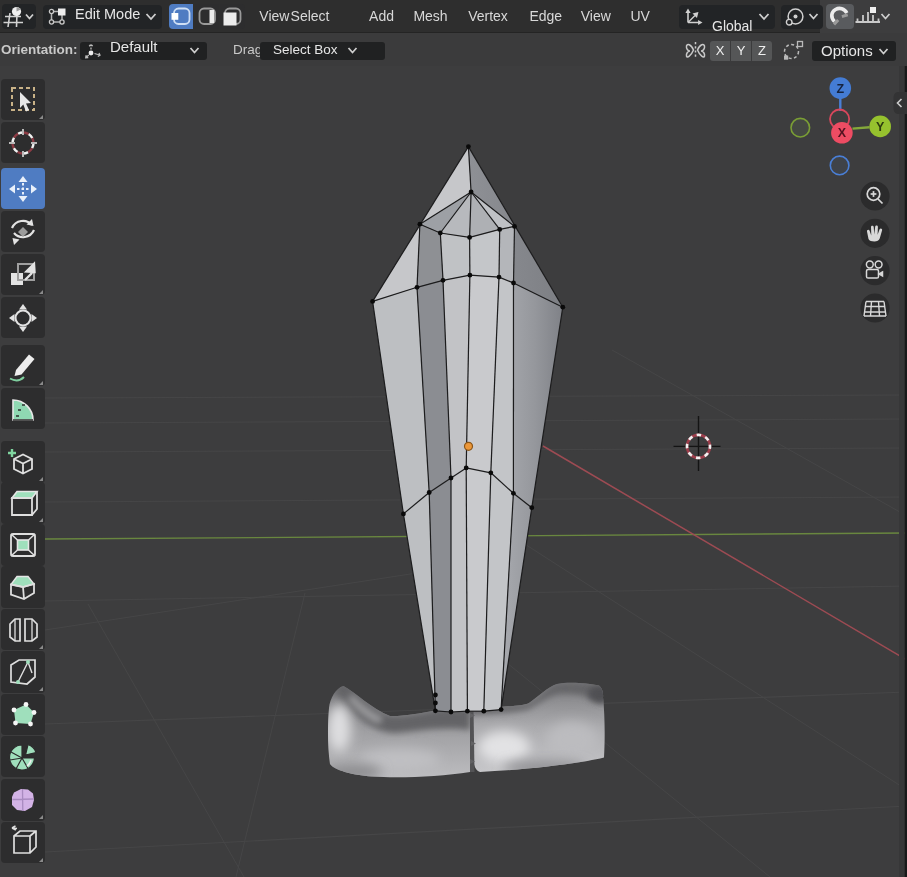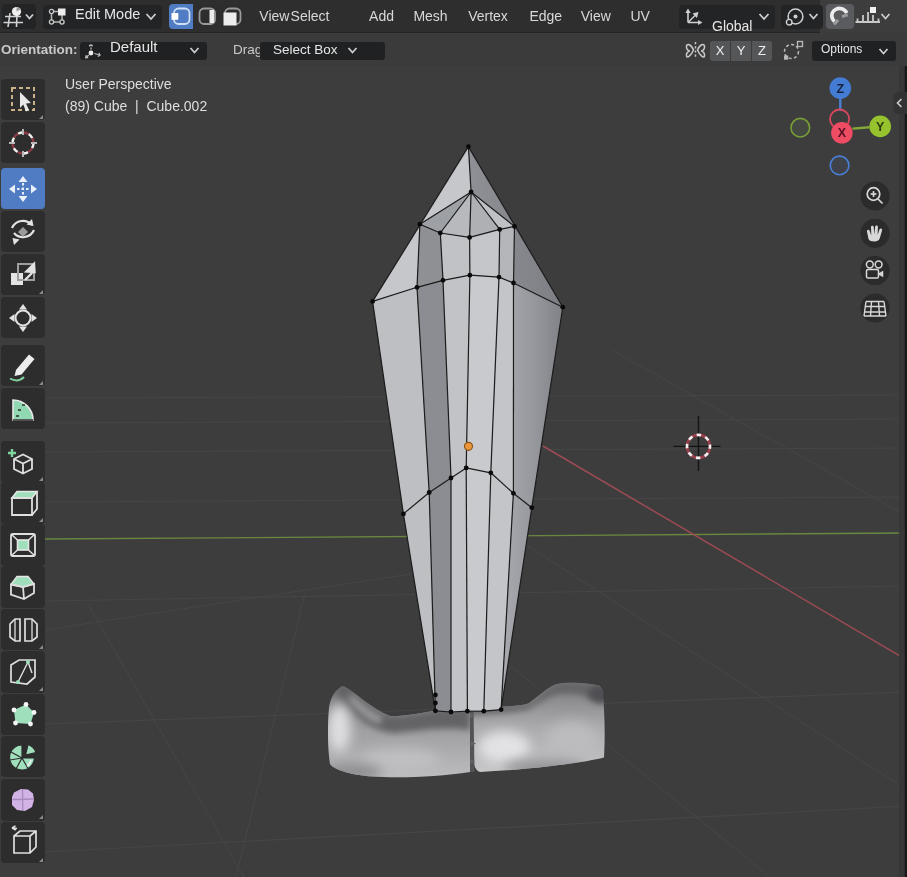--- a/index.html
+++ b/index.html
@@ -210,21 +210,20 @@
         <path d="M882.5,272 l-3.5,2 l3.5,2 Z" fill="#d8d8d8"></path>
       </g>
       <g stroke="#d8d8d8" stroke-width="1.4" fill="none">
         <path d="M866,301.5 L884,301.5 M865,306.5 L885,306.5 M864,312 L886,312 M864,316 L886,316 M866,301.5 L864,316 M871.5,301.5 L870.5,316 M878.5,301.5 L879.5,316 M884,301.5 L886,316"></path>
       </g>
       <rect x="899" y="66" width="5.7" height="811" fill="#373738"></rect>
       <rect x="904.7" y="66" width="2.3" height="811" fill="#19191a"></rect>
       <path d="M907,92 L899,92 C895.5,92 893.5,94 893.5,97.5 L893.5,108.5 C893.5,112 895.5,114 899,114 L907,114 Z" fill="#333334"></path>
       <path d="M901.5,99 L897.5,103 L901.5,107" stroke="#cccccc" stroke-width="1.6" fill="none"></path>
     </svg>
-    <div class="abs" style="left:65px;top:74px;z-index:2;color:#dedede;font-size:14px;line-height:21.5px;">User Perspective<br>(89) Cube&nbsp; | &nbsp;Cube.002</div>
     <div class="abs" style="left:0;top:66px;width:46px;height:811px;z-index:2">
       <div class="abs" style="left:1px;top:12.5px;width:44px;height:41.5px;background:#2d2d2e;border-radius:4px;"></div>
       <svg class="abs" style="left:1px;top:12.5px" width="44" height="41.5">
         <path d="M42,36 L42,40 L38,40 Z" fill="#8a8a8a"></path>
       </svg>
       <div class="abs" style="left:1px;top:55.5px;width:44px;height:41.5px;background:#2d2d2e;border-radius:4px;"></div>
       <div class="abs" style="left:1px;top:101.7px;width:44px;height:41.5px;background:#4f7cc2;border-radius:4px;"></div>
       <div class="abs" style="left:1px;top:144.7px;width:44px;height:41.5px;background:#2d2d2e;border-radius:4px;"></div>
       <div class="abs" style="left:1px;top:187.7px;width:44px;height:41.5px;background:#2d2d2e;border-radius:4px;"></div>
       <svg class="abs" style="left:1px;top:187.7px" width="44" height="41.5">
@@ -462,17 +461,17 @@
       </svg>
       <div class="abs" style="left:710px;top:7.5px;width:20px;height:20.5px;background:#555657;border-radius:3px 0 0 3px;color:#efefef;font-size:13px;text-align:center;line-height:20.5px;">X</div>
       <div class="abs" style="left:731px;top:7.5px;width:20px;height:20.5px;background:#555657;border-radius:0;color:#efefef;font-size:13px;text-align:center;line-height:20.5px;">Y</div>
       <div class="abs" style="left:752px;top:7.5px;width:20px;height:20.5px;background:#555657;border-radius:0 3px 3px 0;color:#efefef;font-size:13px;text-align:center;line-height:20.5px;">Z</div>
       <svg class="abs" style="left:781px;top:7px" width="24" height="22" viewBox="0 0 24 22">
         <circle cx="10.5" cy="11.5" r="7" fill="none" stroke="#b9b9b9" stroke-width="1.5" stroke-dasharray="3 2.4"></circle>
         <rect x="16.5" y="1.5" width="5" height="5" fill="none" stroke="#b9b9b9" stroke-width="1.3"></rect>
         <rect x="3" y="15.5" width="4.2" height="4.2" fill="#b9b9b9"></rect>
       </svg>
       <div class="wdark2" style="left:812px;top:8px;width:84px;height:19.5px;background:#202122;"></div>
-      <div class="wtext" style="left:821px;top:9px;font-size:12px;">Options</div>
+      <div class="wtext" style="left:821px;top:9px;font-size:15px;">Options</div>
       <svg class="abs" style="left:878px;top:14.5px" width="12" height="8">
         <path d="M1.5,1 l4,4.5 l4,-4.5" stroke="#cfcfcf" stroke-width="1.7" fill="none"></path>
       </svg>
     </div>
   </div>
 </body></html>

